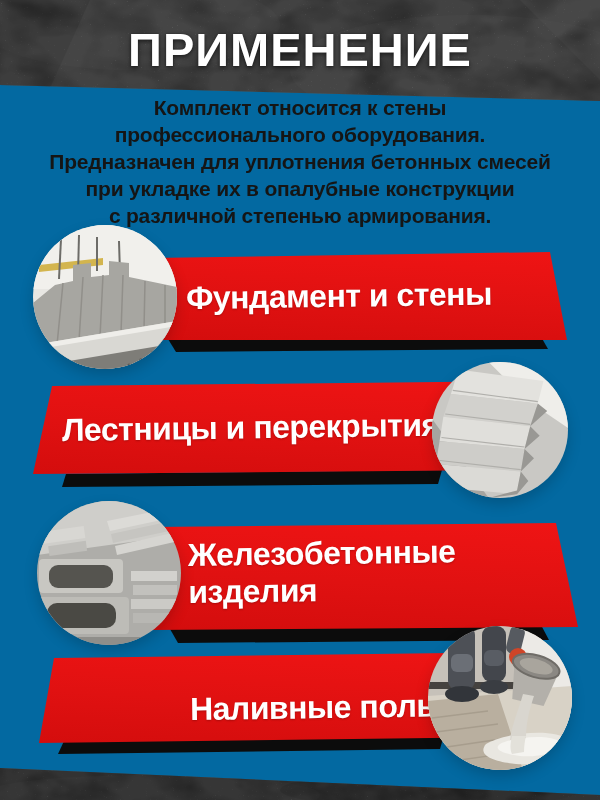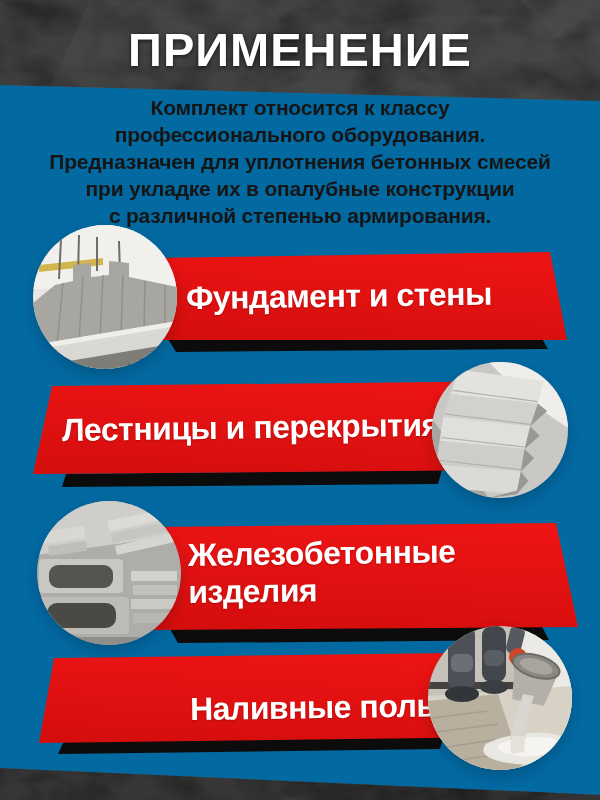--- a/index.html
+++ b/index.html
@@ -87,21 +87,21 @@
       <ellipse cx="130" cy="25" rx="150" ry="45" fill="#6b6b6b" opacity="0.22"></ellipse>
       <ellipse cx="470" cy="70" rx="180" ry="55" fill="#757575" opacity="0.18"></ellipse>
       <polygon points="0,0 90,0 40,110 0,110" fill="#2e2e2e" opacity="0.35"></polygon>
       <polygon points="520,0 600,0 600,80" fill="#808080" opacity="0.20"></polygon>
       <rect width="600" height="110" filter="url(#mottleH)" opacity="0.22"></rect>
       <rect width="600" height="110" filter="url(#grainH)" opacity="0.42"></rect>
     </svg>
   </div>
   <div class="abs page-title">ПРИМЕНЕНИЕ</div>
 
-  <div class="abs intro">Комплект относится к классу
+  <div class="abs intro">Комплект относится к стены
 профессионального оборудования.
 Предназначен для уплотнения бетонных смесей
 при укладке их в опалубные конструкции
 с различной степенью армирования.</div>
 
   <div class="abs rshadow s1"></div>
   <div class="abs ribbon r1"></div>
   <div class="abs rlabel l1">Фундамент и стены</div>
   <div class="abs pcircle c1">
     <svg viewBox="0 0 144 144">

